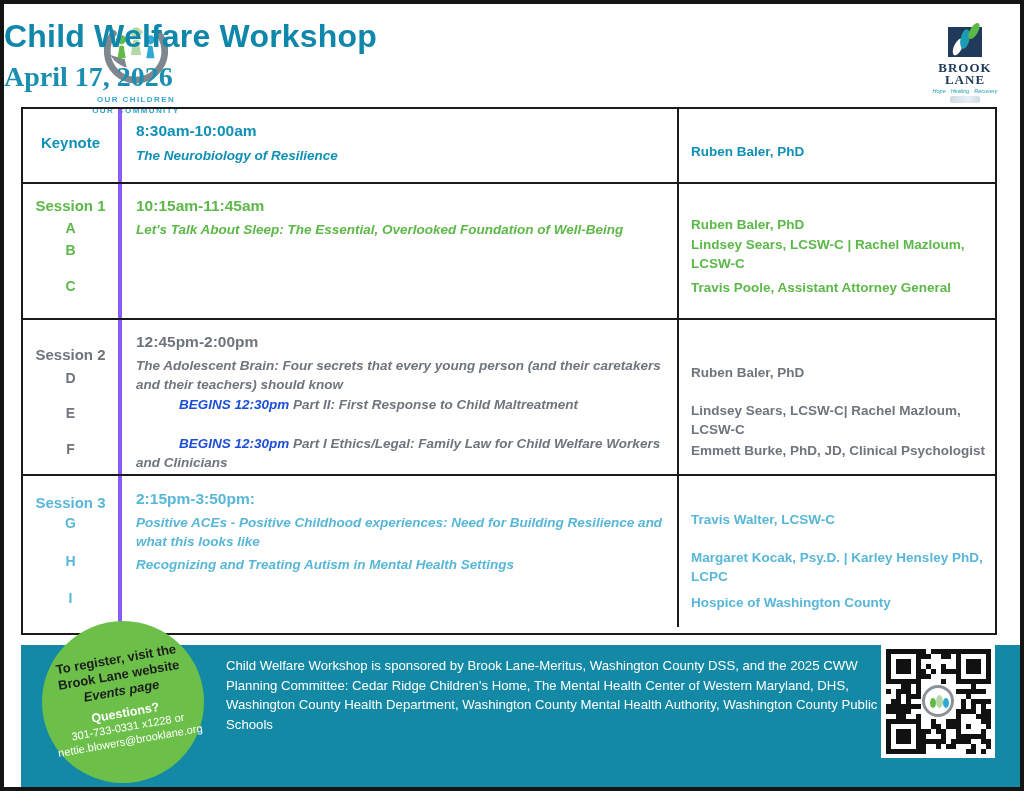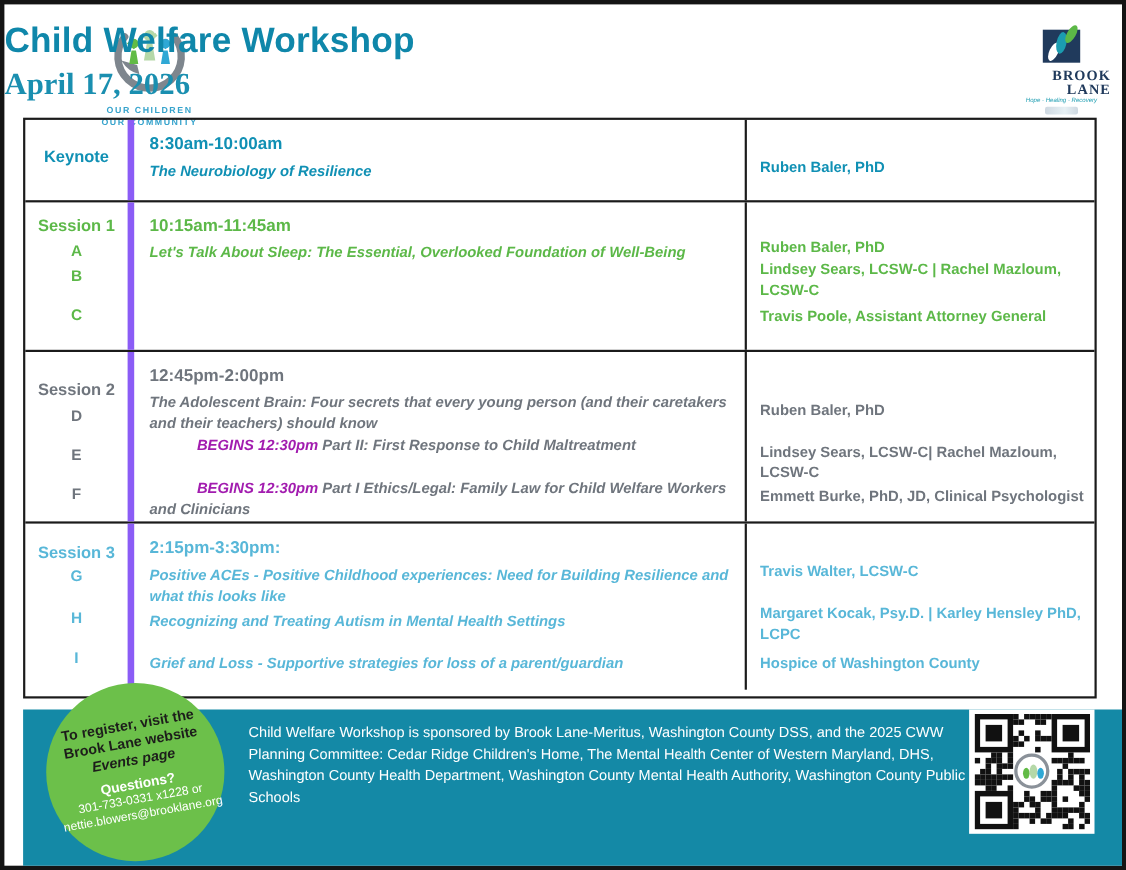--- a/index.html
+++ b/index.html
@@ -12,38 +12,38 @@
 
   
   .titles { position:absolute; left:0; top:14px; width:100%; text-align:left; }
   .title  { font-size:32px; font-weight:bold; color:#0f87aa; letter-spacing:.2px; }
   .date   { font-family:"Liberation Serif", serif; font-size:28px; font-weight:bold; color:#1a8fb0; margin-top:6px; }
 
   .logo-left { position:absolute; left:72px; top:12px; width:120px; text-align:center; }
   .logo-left .lg-txt { margin-top:2px; font-size:8px; font-weight:bold; color:#36a3cc; letter-spacing:1.4px; line-height:11px; }
 
   .logo-right { position:absolute; left:916px; top:20px; width:90px; text-align:center; }
-  .bl-name { font-family:"Liberation Serif", serif; font-size:13px; font-weight:bold; color:#203a5c; letter-spacing:1px; line-height:12px;text-align:right; }
+  .bl-name { font-family:"Liberation Serif", serif; font-size:13px; font-weight:bold; color:#203a5c; letter-spacing:1px; line-height:12px; }
   .bl-tag  { font-size:5.5px; color:#1b9cb0; font-style:italic; margin-top:2px; }
   .bl-aff  { width:30px; height:7px; margin:2px auto 0; background:linear-gradient(90deg,#9fb3c4,#cfe2ea 60%,#9fb3c4); opacity:.5; border-radius:2px; }
 
   
   .schedule { position:absolute; left:17px; top:103px; width:976px; height:528px; border:2px solid #1b1b1b; }
   .srow { position:relative; display:flex; border-bottom:2px solid #1b1b1b; }
   .srow:last-child { border-bottom:none; }
   .cell { position:relative; height:100%; }
-  .c1 { width:99px;  border-right:6px solid #8b5cf6; }
+  .c1 { width:99px;  border-right:4px solid #8b5cf6; }
   .c2 { width:557px; border-right:2px solid #1b1b1b; }
   .c3 { flex:1; }
   .sess  { position:absolute; width:100%; text-align:center; font-size:15px; font-weight:bold; }
   .lett  { position:absolute; width:100%; text-align:center; font-size:14px; font-weight:bold; }
   .time  { position:absolute; left:14px; font-size:15.5px; font-weight:bold; white-space:nowrap; }
   .item  { position:absolute; left:14px; width:534px; font-size:13.5px; font-weight:bold; line-height:19px;font-style:italic; }
   .pres  { position:absolute; left:12px; width:296px; font-size:13.5px; font-weight:bold; line-height:19px; }
-  .prefix { color:#a21caf;padding-left:43px; }
+  .prefix { color:#1d4ed8;padding-left:43px; }
   .r0 { color:#1090b4; }
   .r1 { color:#5cb848; }
   .r2 { color:#6f757d; }
   .r3 { color:#58b7d8; }
   .h0 { height:75px; } .h1 { height:136px; } .h2 { height:156px; } .h3 { height:151px; }
 
   
   .band { position:absolute; left:17px; top:641px; width:1016px; height:147px; background:#1489a6; }
   .sponsor { position:absolute; left:205px; top:11px; width:652px; color:#ffffff; font-size:13.2px; line-height:19.5px; }
   .qr-patch { position:absolute; left:860px; top:0; width:114px; height:113px; background:#ffffff; }
@@ -161,24 +161,23 @@
     </div>
 
     <div class="srow h3 r3">
       <div class="cell c1">
         <div class="sess" style="top:18px">Session 3</div>
         <div class="lett" style="top:39px">G</div>
         <div class="lett" style="top:77px">H</div>
         <div class="lett" style="top:114px">I</div>
       </div>
       <div class="cell c2">
-        <div class="time" style="top:14px">2:15pm-3:30pm:</div>
+        <div class="time" style="top:14px">2:15pm-3:50pm:</div>
         <div class="item" style="top:37px"><span>Positive ACEs - Positive Childhood experiences: Need for Building Resilience and what this looks like</span></div>
         <div class="item" style="top:79px"><span>Recognizing and Treating Autism in Mental Health Settings</span></div>
-        <div class="item" style="top:117px"><span>Grief and Loss - Supportive strategies for loss of a parent/guardian</span></div>
       </div>
       <div class="cell c3">
         <div class="pres" style="top:34px">Travis Walter, LCSW-C</div>
         <div class="pres" style="top:72px">Margaret Kocak, Psy.D. | Karley Hensley PhD, LCPC</div>
         <div class="pres" style="top:117px">Hospice of Washington County</div>
       </div>
     </div>
   </div>
 
   <div class="band">

